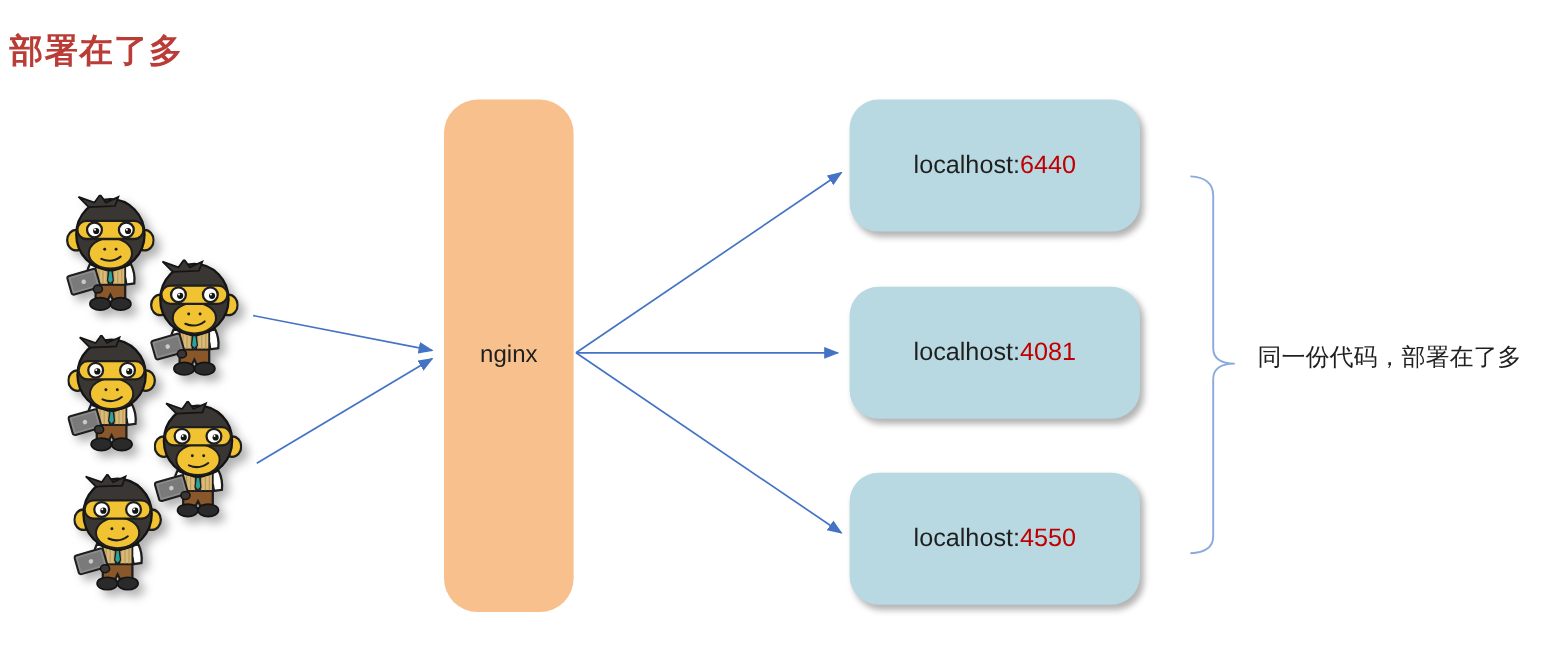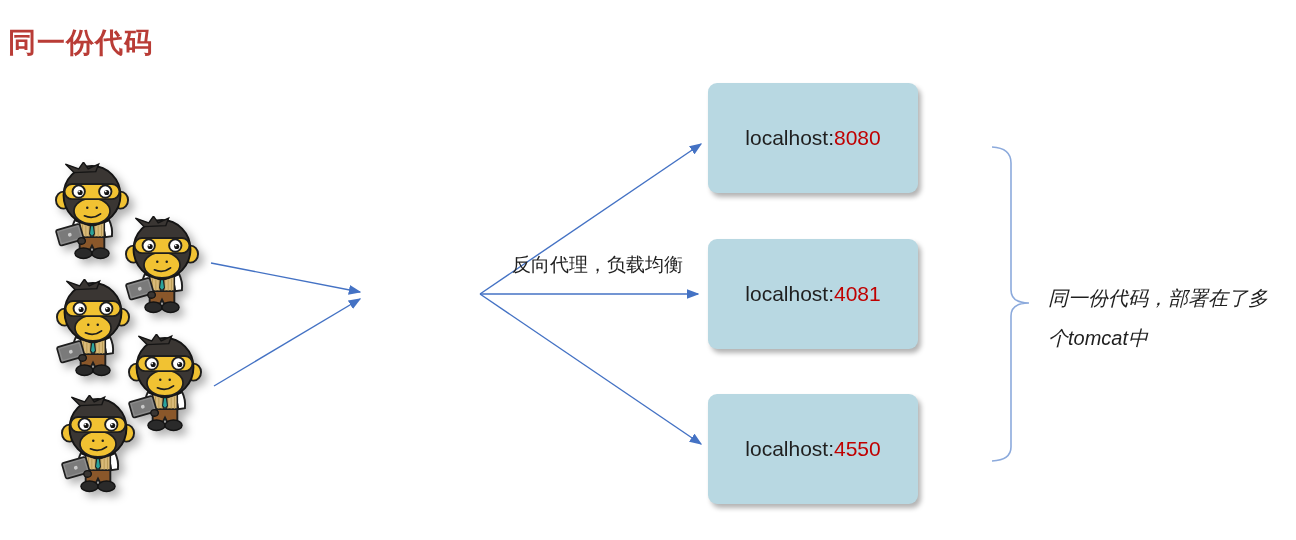--- a/index.html
+++ b/index.html
@@ -31,34 +31,34 @@
   .arrow{stroke:var(--arrow-blue);stroke-width:1.4;fill:none;marker-end:url(#ah);}
   .ahead{fill:var(--arrow-blue);}
   .brace{stroke:var(--brace-blue);stroke-width:1.6;fill:none;}
   .nginx-box{
     position:absolute;left:370px;top:83px;width:108px;height:427px;
     background:var(--nginx-fill);border-radius:28px;
     display:flex;align-items:center;justify-content:center;
     font-size:20px;color:#1f1f1f;
   }
   .server-box{
-    position:absolute;left:708px;width:210px;height:110px;
-    background:var(--server-fill);border-radius:9px;
+    position:absolute;left:708px;width:242px;height:110px;
+    background:var(--server-fill);border-radius:24px;
     box-shadow:3px 4px 5px rgba(0,0,0,0.30);
     display:flex;align-items:center;justify-content:center;
     font-size:21px;white-space:nowrap;
   }
   .server-box .port{color:var(--port-red);}
   .flow-label{
     position:absolute;left:512px;top:252px;
     font-size:19px;color:#1f1f1f;white-space:nowrap;
   }
   .annotation{
     position:absolute;left:1048px;top:278px;
-    font-size:20px;line-height:40px;color:#1f1f1f;white-space:nowrap;font-style:italic;
+    font-size:20px;line-height:40px;color:#1f1f1f;white-space:nowrap;
   }
   .monkey{
     position:absolute;width:74px;height:99px;
     filter:drop-shadow(5px 5px 4px rgba(0,0,0,0.30));
   }
   .m1{left:55px;top:162px;}
   .m2{left:125px;top:216px;}
   .m3{left:56px;top:279px;}
   .m4{left:128px;top:334px;}
   .m5{left:61px;top:395px;}
@@ -99,21 +99,21 @@
         <g transform="rotate(-16 16 78)">
           <rect x="3" y="68" width="26" height="17" rx="2" fill="#8C8C8C" stroke="#1E1E1E" stroke-width="1.8"></rect>
           <rect x="5.5" y="70.5" width="21" height="12" rx="1" fill="#7A7A7A"></rect>
           <circle cx="16" cy="76.5" r="2" fill="#C9C9C9"></circle>
         </g>
         <ellipse cx="28" cy="83" rx="4" ry="3.5" fill="#3A3633" stroke="#141414" stroke-width="1.4"></ellipse>
       </symbol>
     </defs>
   </svg>
 
-  <h1 class="title">同一份代码</h1>
+  <h1 class="title">部署在了多</h1>
 
   <svg class="overlay" viewBox="0 0 1296 540">
     <defs>
       <marker id="ah" markerWidth="9" markerHeight="7" refX="8" refY="3.5" orient="auto">
         <path class="ahead" d="M0,0 L9,3.5 L0,7 z"></path>
       </marker>
     </defs>
     <line class="arrow" x1="211" y1="263" x2="360" y2="292"></line>
     <line class="arrow" x1="214" y1="386" x2="360" y2="299"></line>
     <line class="arrow" x1="480" y1="294" x2="701" y2="144"></line>
@@ -131,34 +131,35 @@
   <svg class="monkey m3">
       <use href="#monkey"></use>
     </svg>
   <svg class="monkey m4">
       <use href="#monkey"></use>
     </svg>
   <svg class="monkey m5">
       <use href="#monkey"></use>
     </svg>
 
+  <div class="nginx-box">
+    <span>nginx</span>
+  </div>
 
-  <div class="flow-label">反向代理，负载均衡</div>
 
   <div class="server-box" style="top:83px">
     <span class="host">localhost:</span>
-      <span class="port">8080</span>
+      <span class="port">6440</span>
   </div>
   <div class="server-box" style="top:239px">
     <span class="host">localhost:</span>
       <span class="port">4081</span>
   </div>
   <div class="server-box" style="top:394px">
     <span class="host">localhost:</span>
       <span class="port">4550</span>
   </div>
 
   <div class="annotation">
     <div>同一份代码，部署在了多</div>
-    <div>个tomcat中</div>
   </div>
 
 </div>
 
 </body></html>

